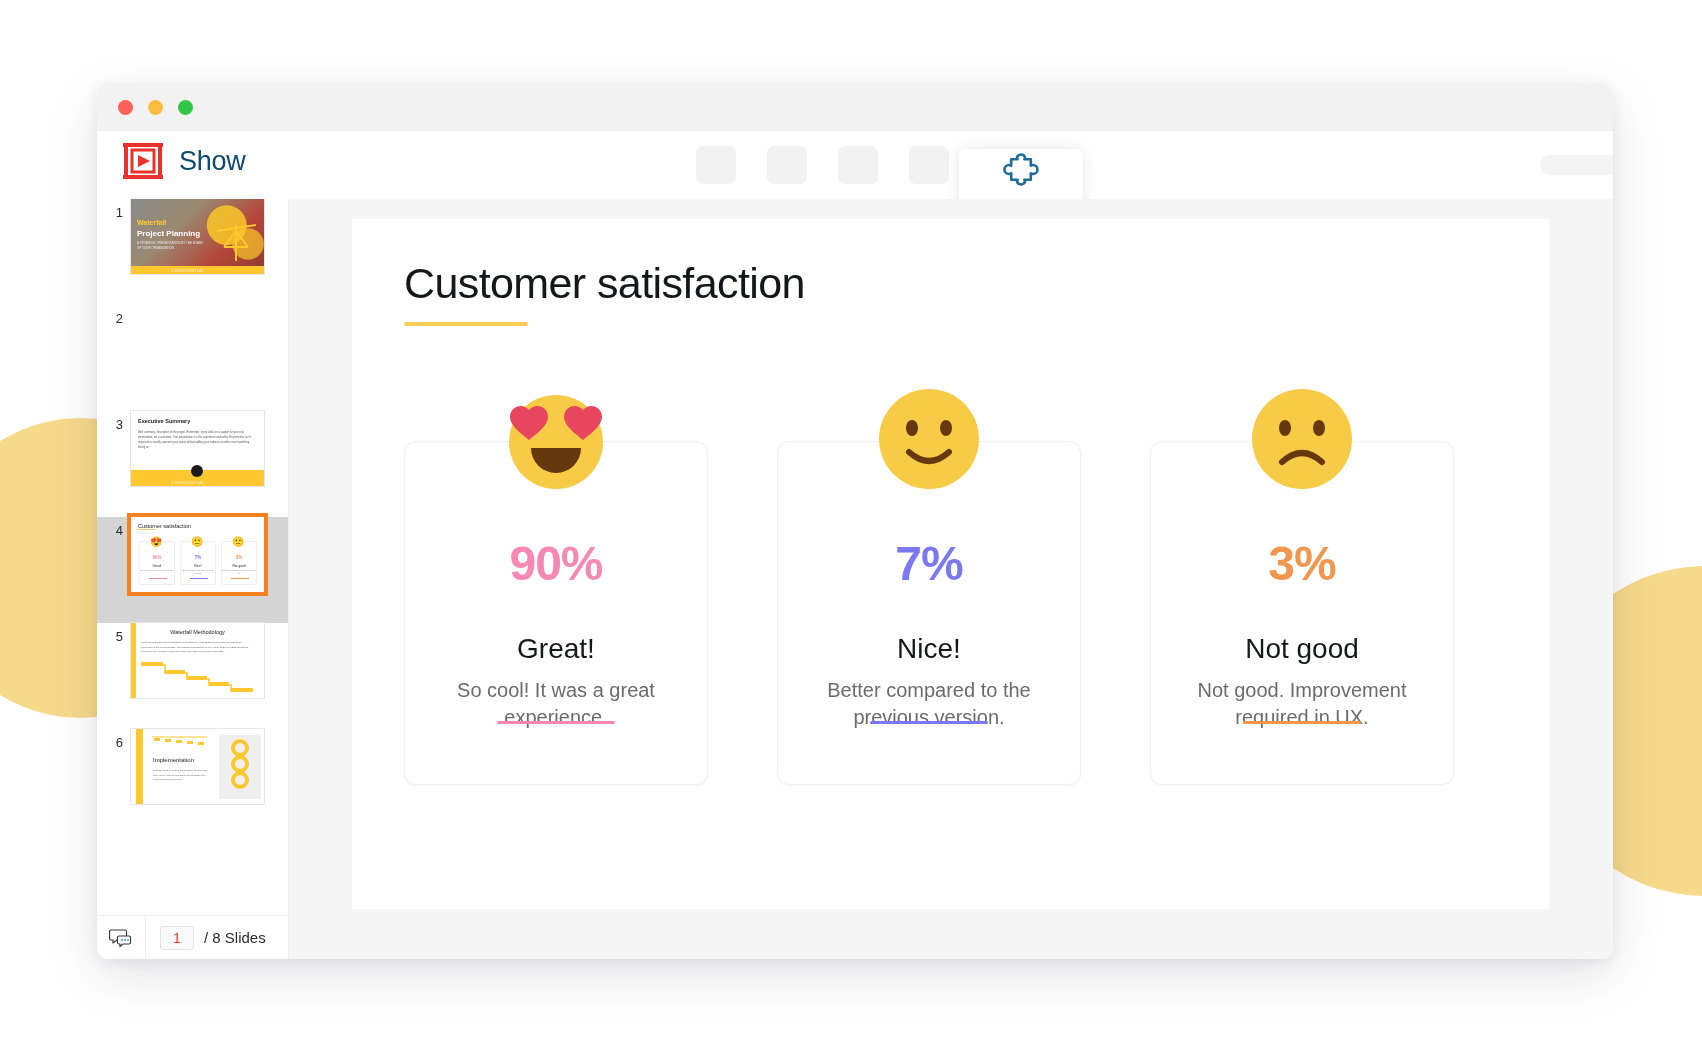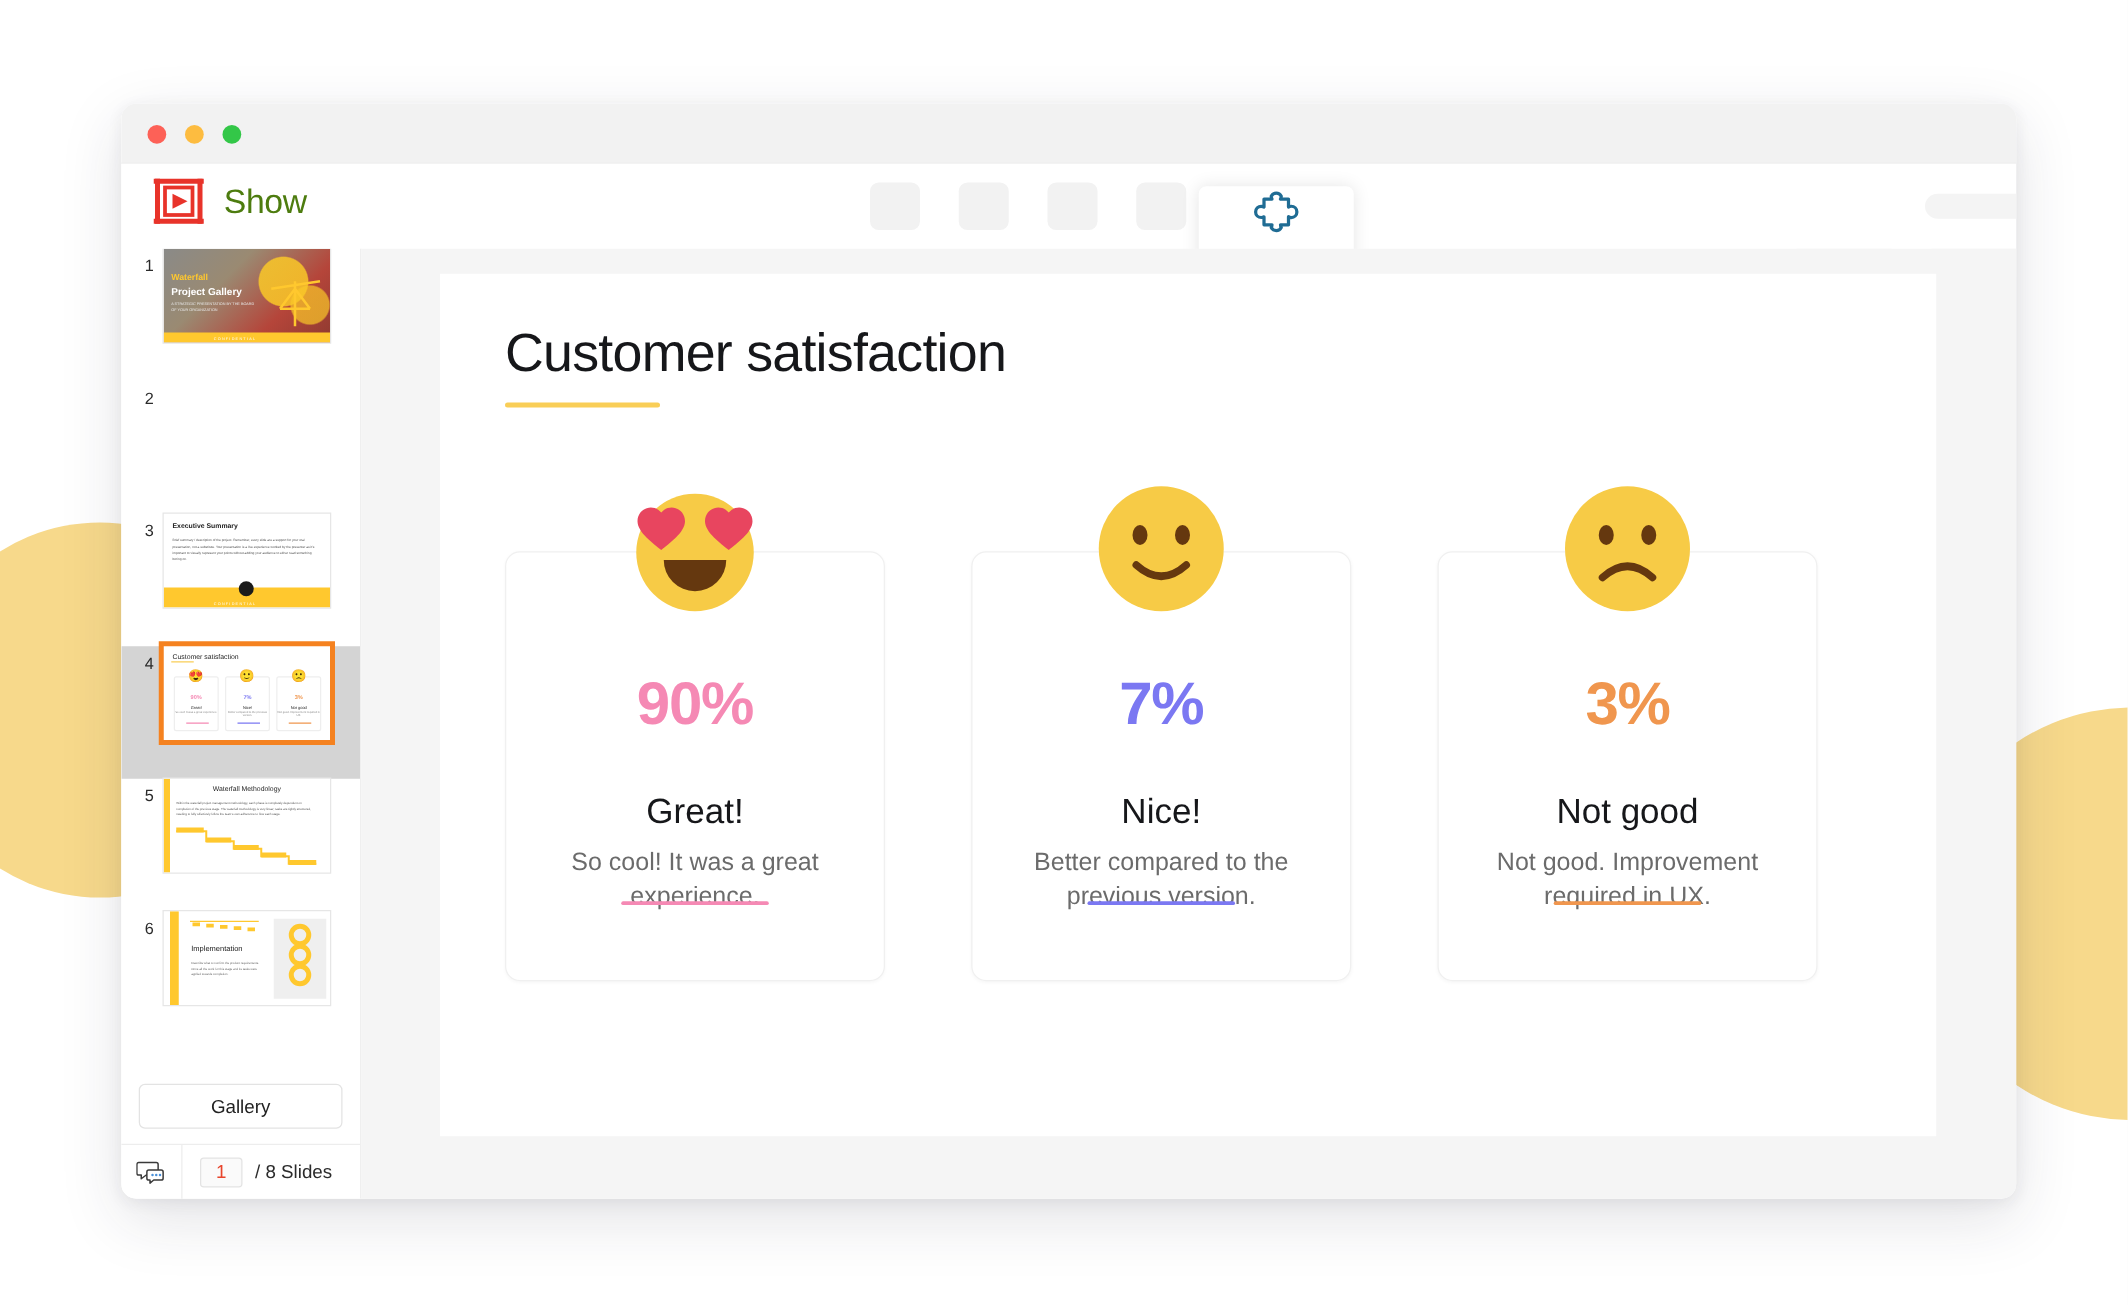--- a/index.html
+++ b/index.html
@@ -37,21 +37,21 @@
   #dot-min   { left: 51px;  background:#FDBC40; }
   #dot-max   { left: 81px;  background:#33C748; }
 
   
   #header {
     position:absolute; left:0; top:48px; width:100%; height:68px;
     background:#ffffff;
   }
   #brand { position:absolute; left:23px; top:10px; display:flex; align-items:center; gap:13px; }
   #brand-mark { width:46px; height:40px; position:relative; }
-  #brand-name { font-size:27px; font-weight:400; color:#4d7c0f; letter-spacing:-.3px; }
+  #brand-name { font-size:27px; font-weight:400; color:#0c4a6e; letter-spacing:-.3px; }
 
   .tool-sq {
     position:absolute; top:15px; width:40px; height:38px;
     background:#F2F2F2; border-radius:7px;
   }
   #tsq1 { left: 599px; } #tsq2 { left: 670px; }
   #tsq3 { left: 741px; } #tsq4 { left: 812px; }
 
   
   #addon-tab {
@@ -204,21 +204,21 @@
 
       <div id="sidebar">
         <div id="slides-scroll">
 
           <div class="slide-row">
             <div class="slide-num">1</div>
             <div class="thumb">
               <div class="tb-img" style="background:linear-gradient(135deg,#8a8a88 0%,#9a8a72 35%,#b5453a 70%,#8e3a30 100%)"></div>
               <div class="tb-img" style="background:radial-gradient(circle at 72% 35%,rgba(250,200,40,.85) 0 18%,transparent 19%),radial-gradient(circle at 88% 60%,rgba(250,200,40,.7) 0 12%,transparent 13%)"></div>
               <div style="position:absolute;left:6px;top:20px;font-size:7px;font-weight:bold;color:#FFC82E;">Waterfall</div>
-              <div style="position:absolute;left:6px;top:30px;font-size:8px;font-weight:bold;color:#fff;">Project Gallery</div>
+              <div style="position:absolute;left:6px;top:30px;font-size:8px;font-weight:bold;color:#fff;">Project Planning</div>
               <div style="position:absolute;left:6px;top:42px;font-size:3px;color:#e8e8e8;line-height:1.5;width:70px;">A STRATEGIC PRESENTATION BY THE BOARD OF YOUR ORGANIZATION</div>
               <div class="tb-bar" style="left:0;bottom:0;width:133px;height:8px;"></div>
               <div style="position:absolute;bottom:1px;left:40px;font-size:3px;color:#fff;letter-spacing:1px;">CONFIDENTIAL</div>
               <svg style="position:absolute;right:4px;top:22px" width="46" height="42" viewBox="0 0 46 42">
                 <path d="M3 10 L42 4 M22 4 V40 M10 26 H34 M22 10 L10 26 M22 10 L34 26" stroke="#FFC82E" stroke-width="2" fill="none"></path>
               </svg>
             </div>
           </div>
 
           <div class="slide-row">
@@ -314,23 +314,20 @@
                 <g fill="none" stroke="#FFC82E" stroke-width="4">
                   <circle cx="17" cy="10" r="7"></circle>
                     <circle cx="17" cy="26" r="7"></circle>
                   <circle cx="17" cy="42" r="7"></circle>
                 </g>
               </svg>
             </div>
           </div>
         </div>
 
-        <div id="gallery-wrap">
-          <button id="gallery-btn">Gallery</button>
-        </div>
 
         <div id="statusbar">
           <div id="comment-icon">
             <svg width="24" height="20" viewBox="0 0 24 20">
               <path d="M2 2 h14 a1.5 1.5 0 0 1 1.5 1.5 v7 a1.5 1.5 0 0 1 -1.5 1.5 h-8 l-4 3 v-3 h-2 a1.5 1.5 0 0 1 -1.5 -1.5 v-7 a1.5 1.5 0 0 1 1.5 -1.5 z" fill="#fff" stroke="#3a3a3a" stroke-width="1.2" stroke-linejoin="round"></path>
               <path d="M10 8 h10 a1.5 1.5 0 0 1 1.5 1.5 v5 a1.5 1.5 0 0 1 -1.5 1.5 h-6 l-3 2.5 v-2.5 h-1 a1.5 1.5 0 0 1 -1.5 -1.5 v-5 a1.5 1.5 0 0 1 1.5 -1.5z" fill="#fff" stroke="#3a3a3a" stroke-width="1.2" stroke-linejoin="round"></path>
               <circle cx="13" cy="12" r="1" fill="#4A90D9"></circle>
                 <circle cx="16" cy="12" r="1" fill="#4A90D9"></circle>
                 <circle cx="19" cy="12" r="1" fill="#4A90D9"></circle>
             </svg>

